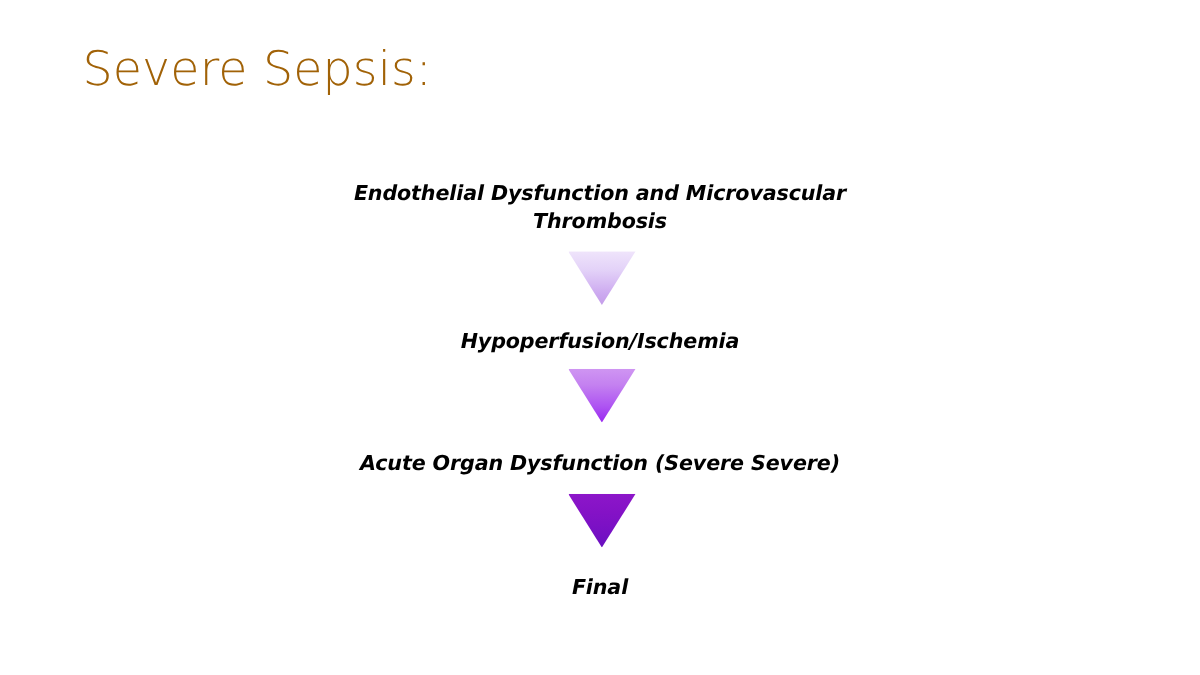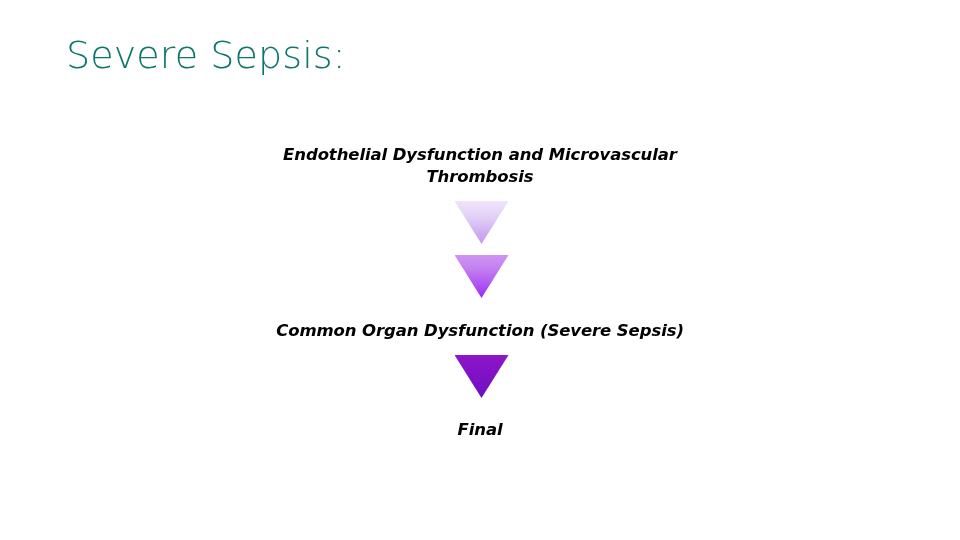--- a/index.html
+++ b/index.html
@@ -24,21 +24,21 @@
     position: absolute;
     left: 66px;
     top: 31px;
     width: 700px;
   }
   .title-line {
     font-family: "DejaVu Sans", sans-serif;
     font-weight: 300;
     font-size: 38px;
     line-height: 48px;
-    color: #0f766e;
+    color: #a16207;
     letter-spacing: 0.1px;
     white-space: nowrap;
   }
 
   
   .flow {
     position: absolute;
     left: 0;
     top: 140px;
     width: 960px;
@@ -94,24 +94,25 @@
   <div class="title-block">
     <div class="title-line">Severe Sepsis:</div>
   </div>
 
   <div class="flow">
 
     <div class="flow-label label-stage-0">Endothelial Dysfunction and Microvascular Thrombosis</div>
 
     <div class="arrow arrow-0 arrow-gap-0"></div>
 
+    <div class="flow-label label-stage-1">Hypoperfusion/Ischemia</div>
 
     <div class="arrow arrow-1 arrow-gap-1"></div>
 
-    <div class="flow-label label-stage-2">Common Organ Dysfunction (Severe Sepsis)</div>
+    <div class="flow-label label-stage-2">Acute Organ Dysfunction (Severe Severe)</div>
 
     <div class="arrow arrow-2 arrow-gap-2"></div>
 
     <div class="flow-label label-stage-3">Final</div>
 
   </div>
 
 </div>
 
 </body></html>

